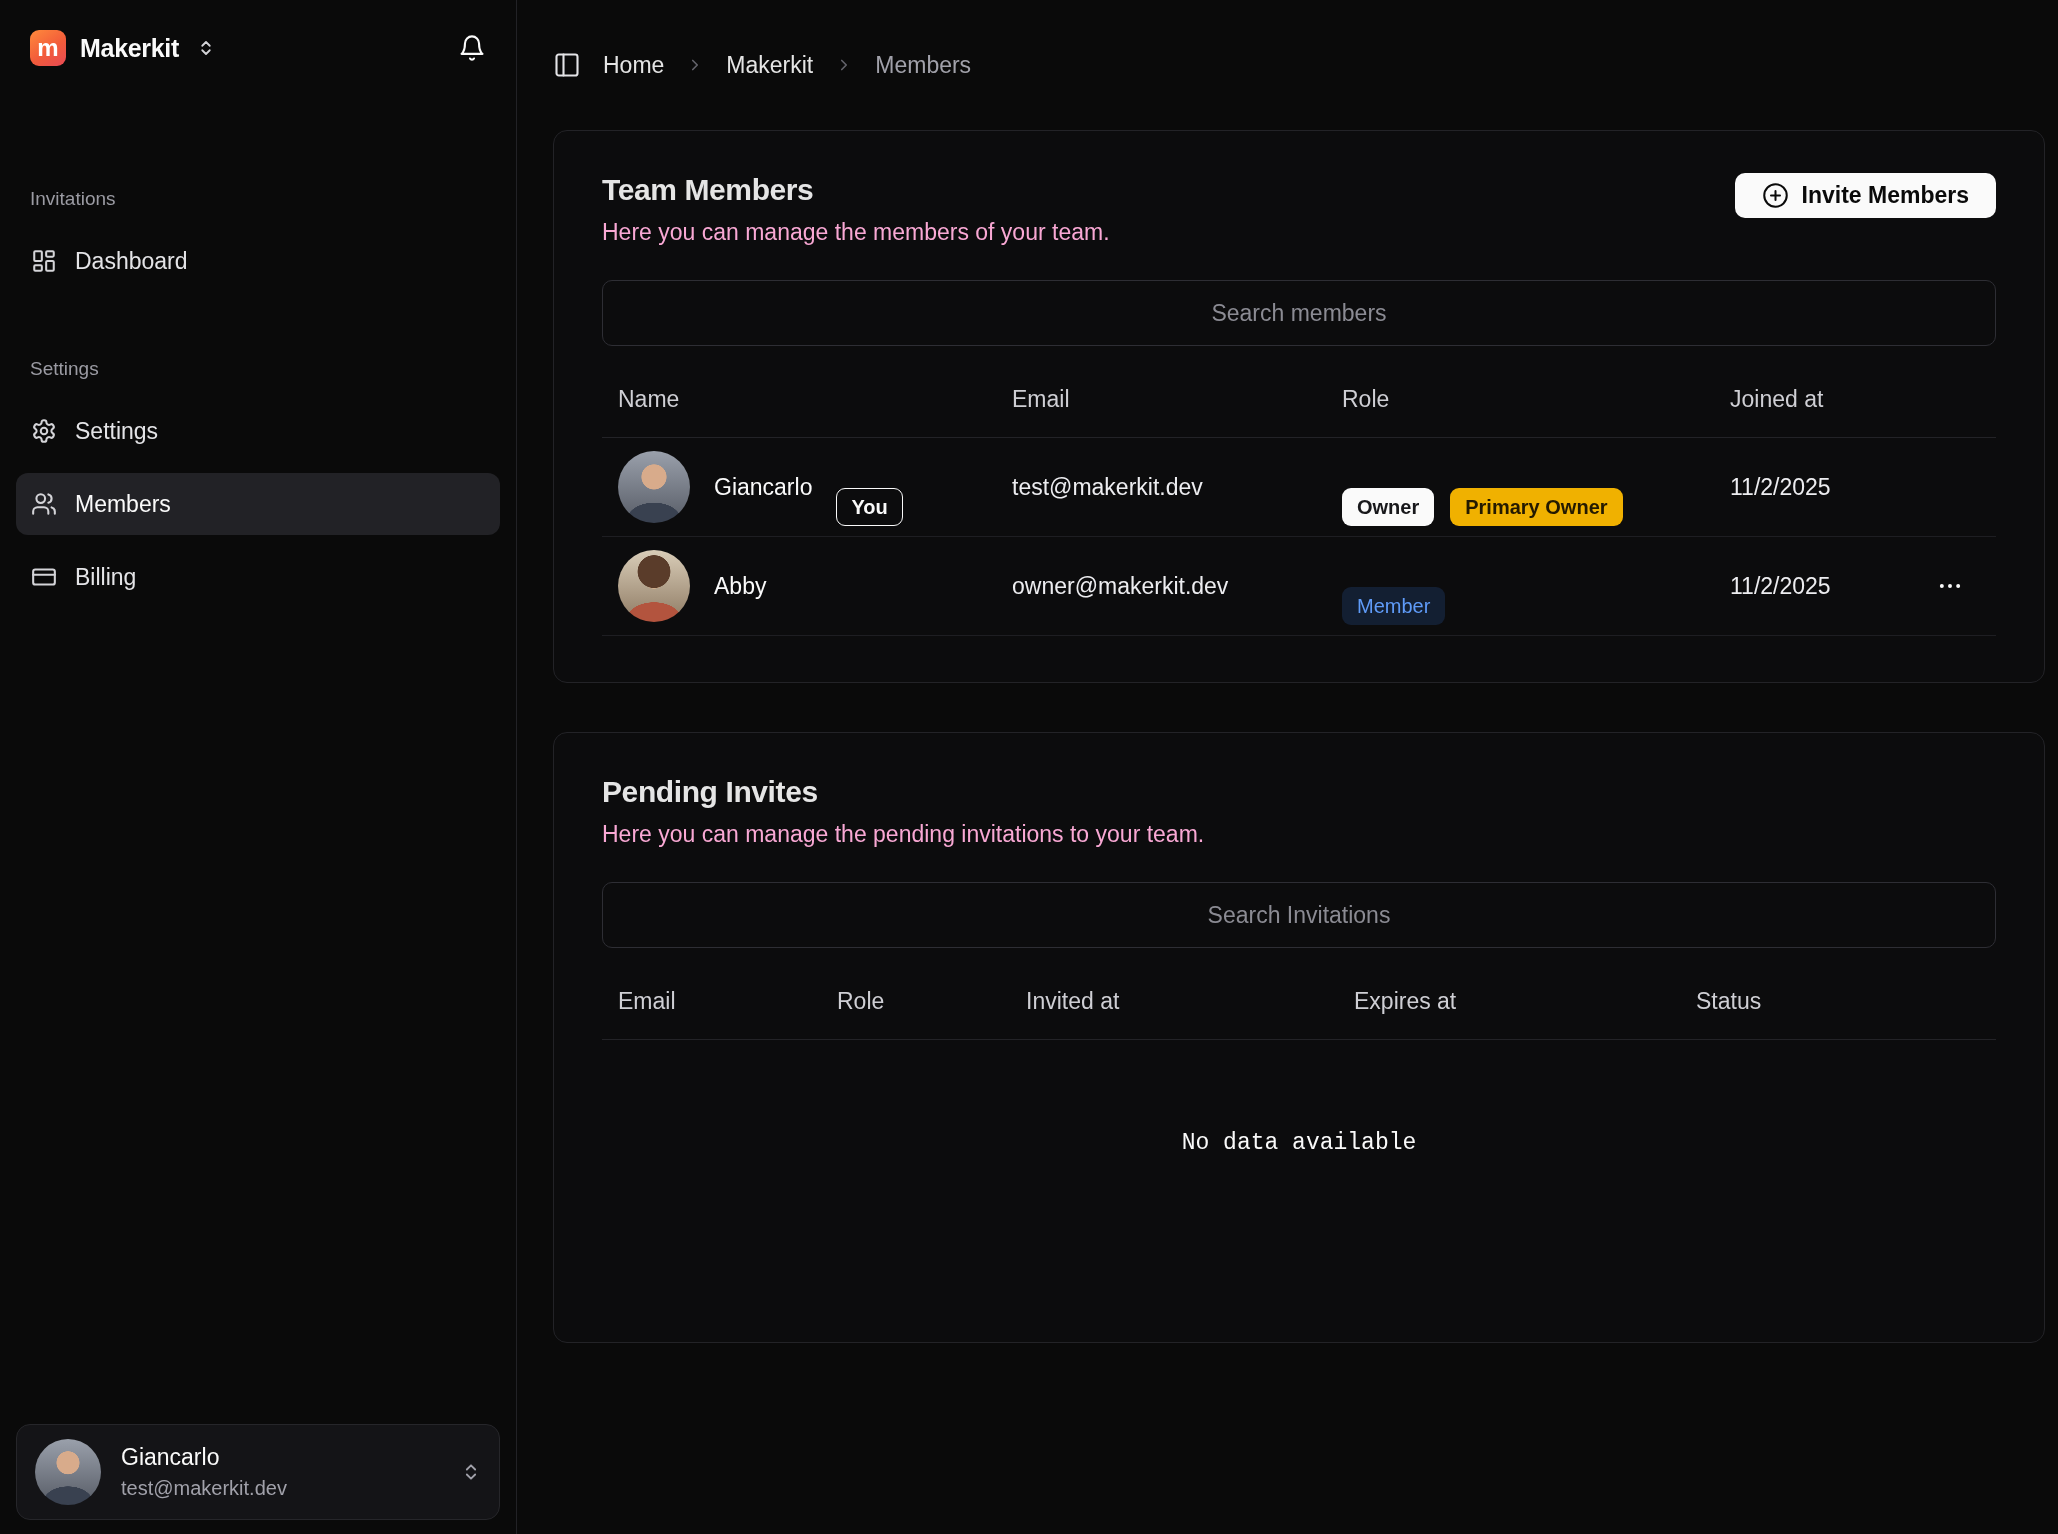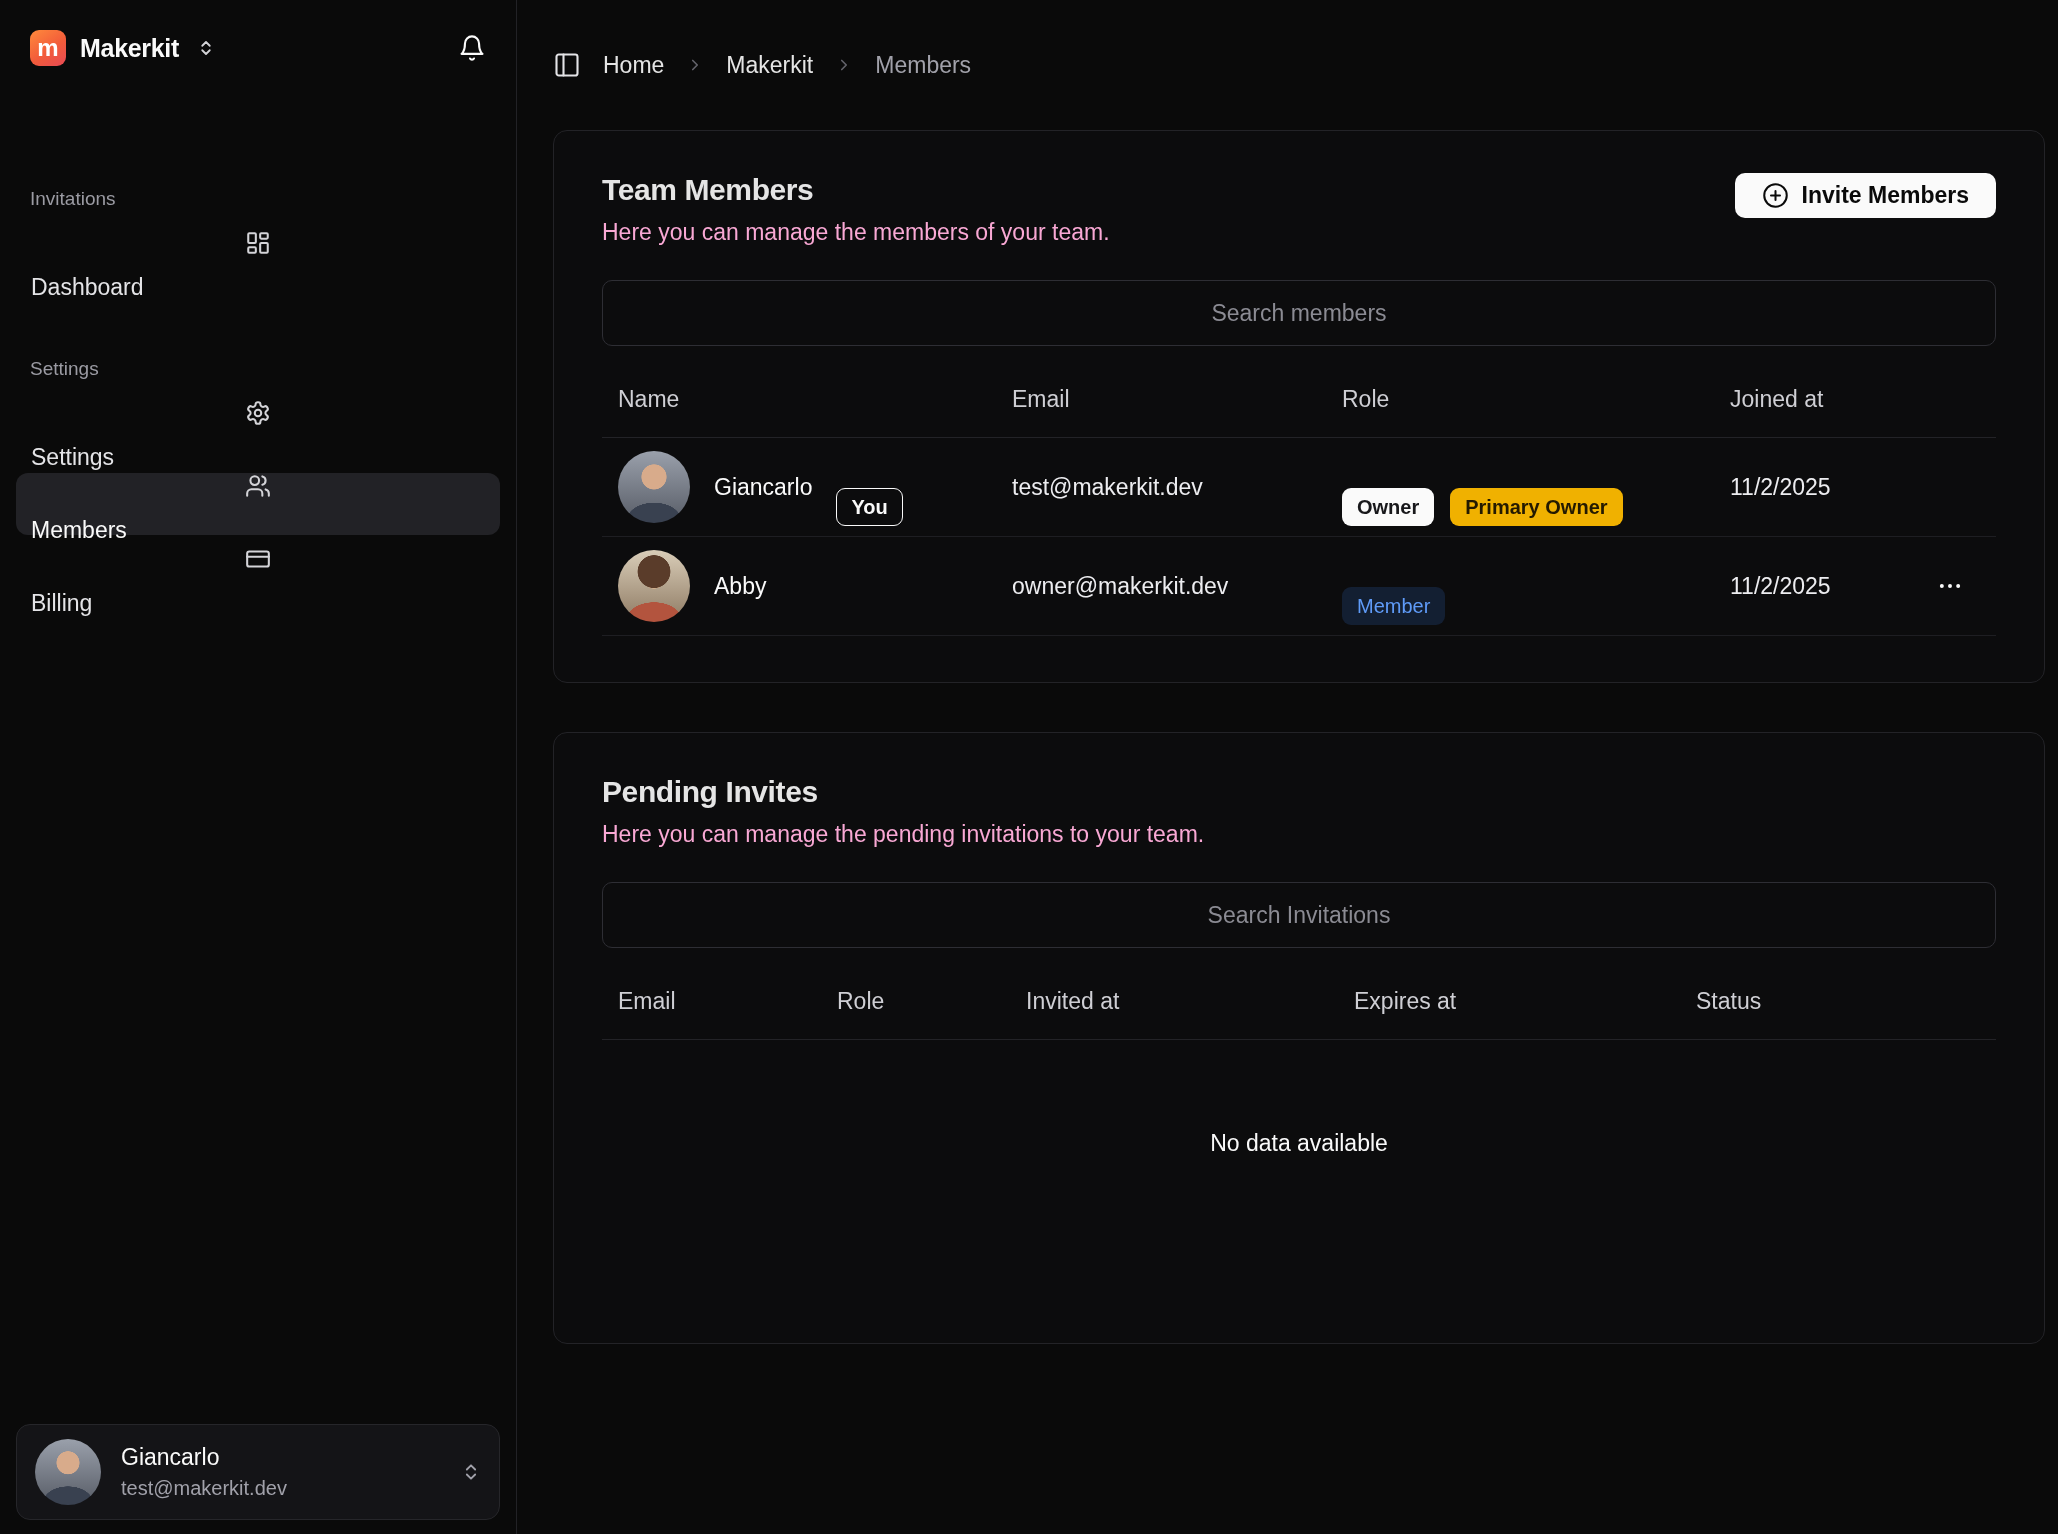--- a/index.html
+++ b/index.html
@@ -32,23 +32,23 @@
   .icon svg { display: block; }
   .chevrons { color: #d4d4d8; margin-left: 4px; }
   .bell { margin-left: auto; color: #fafafa; cursor: pointer; }
 
   .section-label {
     font-size: 19px; color: #9b9ba3; padding: 0 14px; margin-top: 112px; margin-bottom: 20px;
   }
   .section-label.second { margin-top: 66px; }
   .nav-list { display: flex; flex-direction: column; gap: 11px; }
   .nav-item {
-    display: flex; gap: 18px;
+    display: flex; align-items: center; gap: 18px;
     height: 62px; padding: 0 15px; border-radius: 12px;
-    font-size: 23px; color: #e4e4e7; cursor: pointer; flex-direction: column;
+    font-size: 23px; color: #e4e4e7; cursor: pointer;
   }
   .nav-item .icon { color: #d4d4d8; }
   .nav-item.active { background: #222226; color: #fafafa; }
 
   .user-card {
     margin-top: auto;
     background: #141417; border: 1px solid #26262a; border-radius: 14px;
     padding: 14px 18px; display: flex; align-items: center; gap: 20px;
     cursor: pointer;
   }
@@ -132,21 +132,21 @@
   .badge-outline { border: 1px solid #fafafa; color: #fafafa; background: transparent; padding: 8px 14px; }
   .badge-white { background: #fafafa; color: #18181b; }
   .badge-amber { background: #f0b100; color: #241a00; }
   .badge-blue { background: rgba(59,130,246,0.16); color: #5f9bf8; font-weight: 500; }
 
   .dots-btn {
     background: none; border: none; color: #fafafa; cursor: pointer;
     display: inline-flex; align-items: center; padding: 6px;
   }
 
-  .empty-state { text-align: center; font-size: 23px; color: #fafafa; padding: 90px 0 140px 0; }
+  .empty-state { text-align: center; font-size: 23px; color: #fafafa; padding: 90px 0 140px 0; font-family: Liberation Mono, monospace; }
 </style>
 </head>
 <body>
 
 <div class="app">
 
   <aside class="sidebar">
 
     <div class="brand-row">
       <div class="brand-btn">

